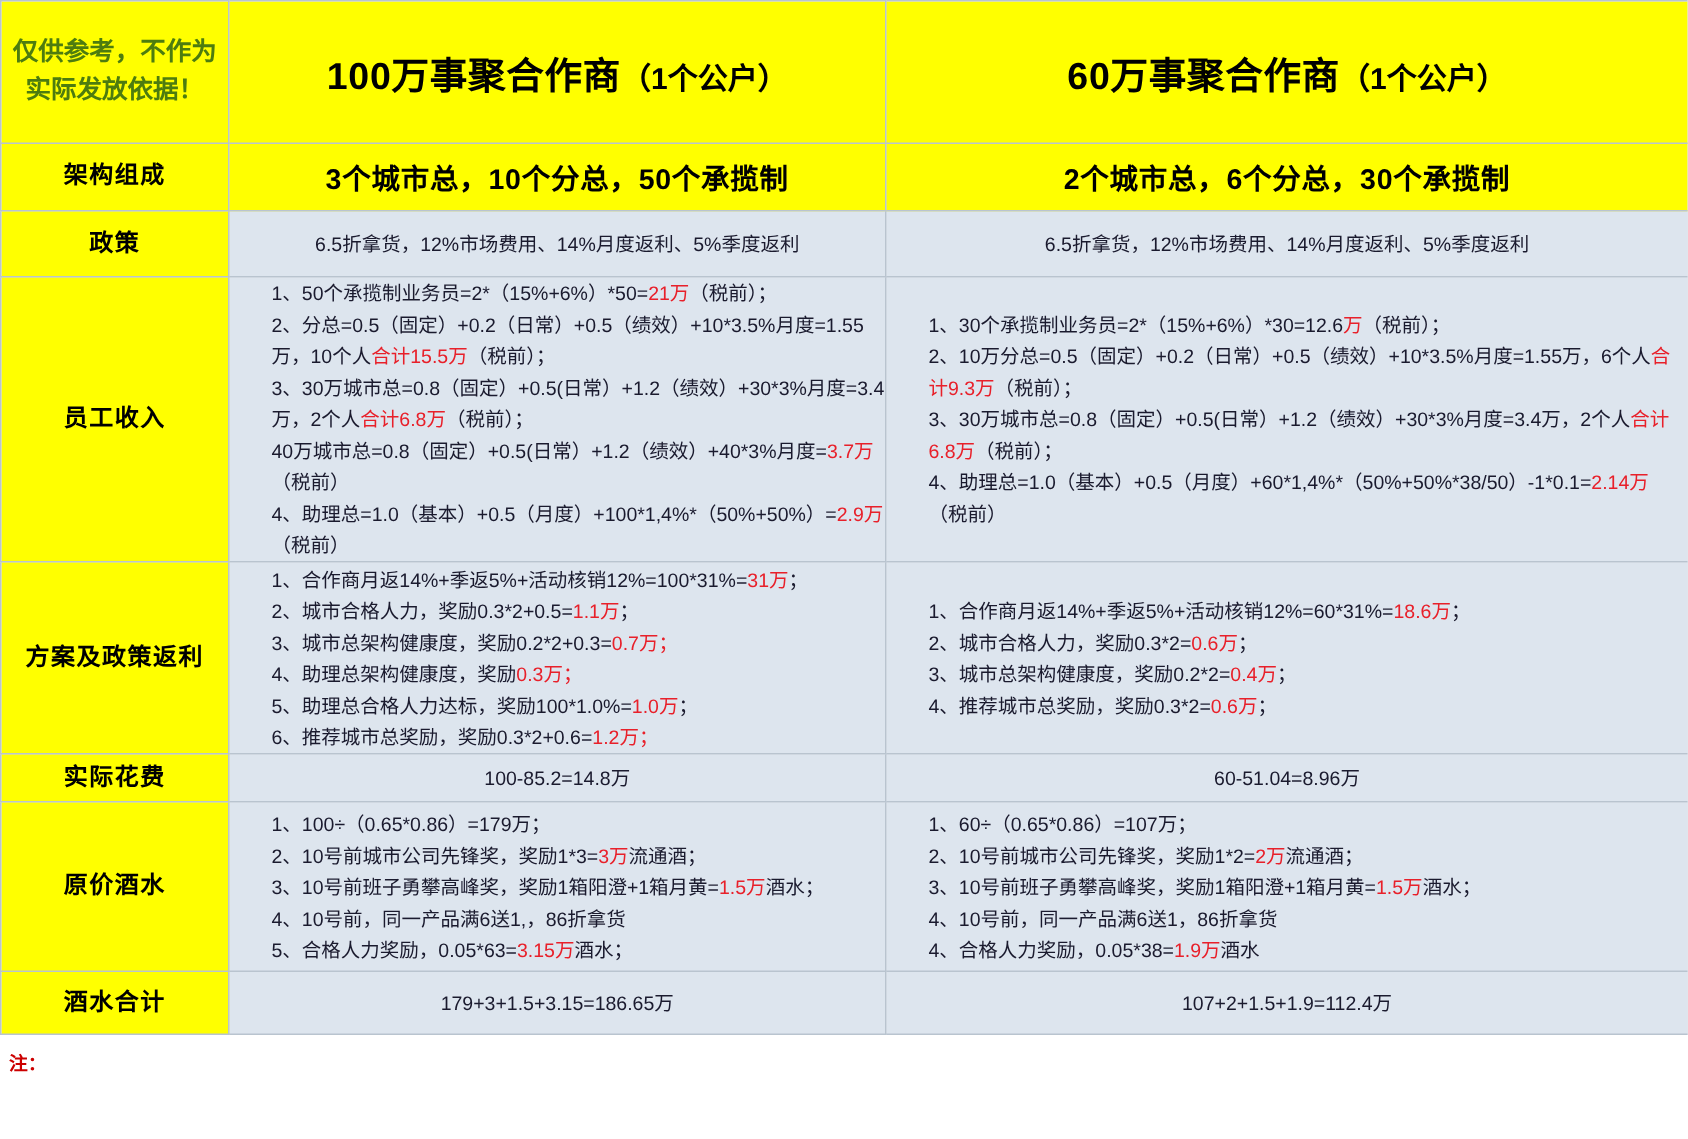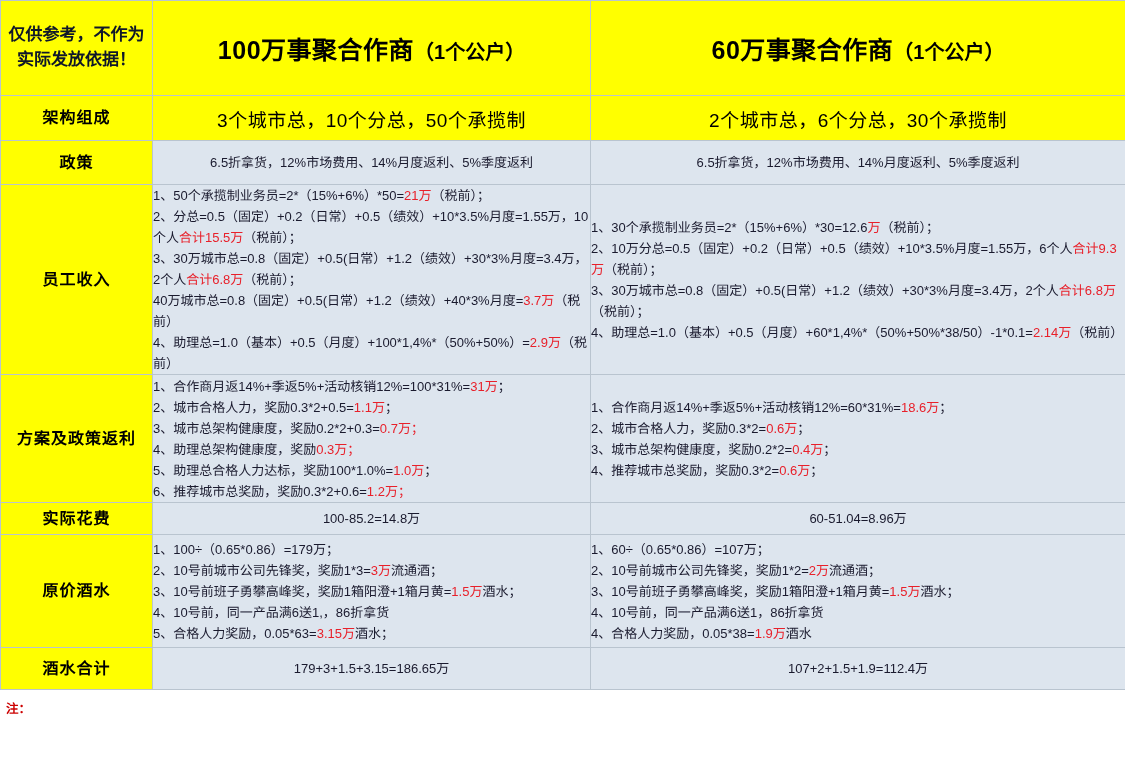--- a/index.html
+++ b/index.html
@@ -39,60 +39,60 @@
   }
   .lbl {
     font-weight: bold;
     font-size: 16px;
     color: #000000;
     letter-spacing: 1px;
     line-height: 1.25;
     padding: 4px 2px;
   }
   .warn {
-    color: #0f172a;
+    color: #4d7c0f;
     font-weight: bold;
     font-size: 17px;
     line-height: 1.45;
     padding: 6px 4px;
     letter-spacing: 0px;
   }
   .hdr-title {
     font-weight: bold;
     font-size: 25px;
     color: #000000;
     letter-spacing: 0.5px;
     padding: 6px 4px;
   }
   .hdr-title .sub {
     font-size: 20px;
     font-weight: bold;
     letter-spacing: 0;
   }
   .arch {
-    font-weight: normal;
+    font-weight: bold;
     font-size: 19px;
     color: #000000;
     padding: 6px 4px;
     letter-spacing: 0.5px;
     text-align: center;
   }
 
   
   .data {
     background: #dde5ee;
     color: #1a1a2e;
     font-size: 13px;
     line-height: 1.62;
     padding: 7px 8px;
     vertical-align: middle;
   }
   .data.center { text-align: center; }
   .data.top    { vertical-align: middle; }
-  .data .ln { white-space: normal; }
+  .data .ln { white-space: normal; padding-left: 28px; }
   .red { color: #e8202a; }
 
   
   .note {
     background: #ffffff;
     padding: 8px 6px 4px 6px;
     color: #cc0000;
     font-weight: bold;
     font-size: 12.5px;
     line-height: 1.85;

